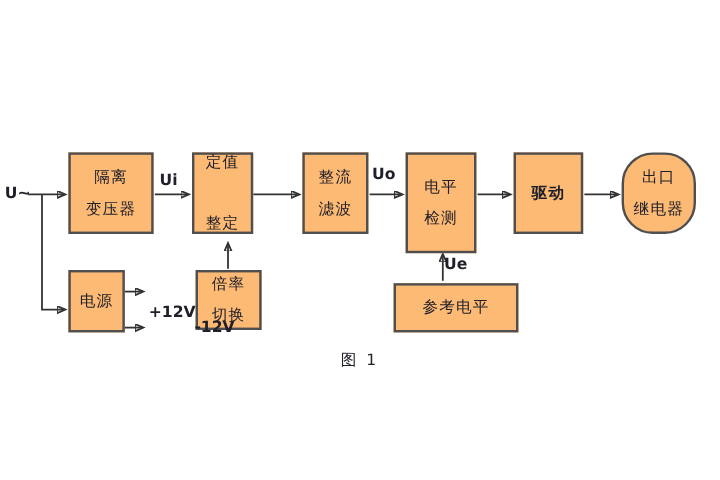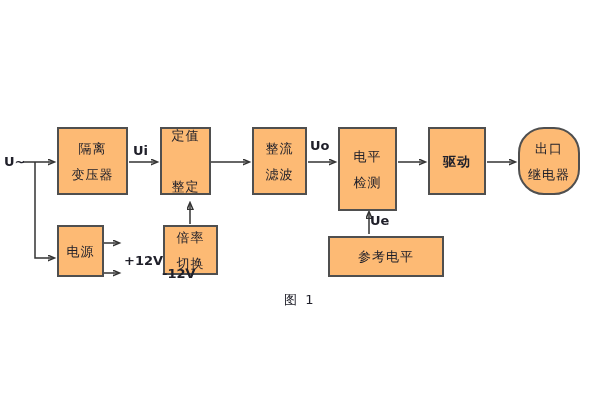--- a/index.html
+++ b/index.html
@@ -116,21 +116,21 @@
 
   <div class="block" style="left:57px; top:225px; width:47px; height:52px;">
     <span>电源</span>
   </div>
 
   <div class="block" style="left:163px; top:225px; width:55px; height:50px;">
     <span>倍率</span>
     <span>切换</span>
   </div>
 
-  <div class="block" style="left:328px; top:236px; width:116px; height:41px;">
+  <div class="block" style="left:328px; top:236px; width:104px; height:41px;">
     <span>参考电平</span>
   </div>
 
   <span class="siglabel" style="left:4px; top:155px;">U~</span>
 
   <span class="siglabel" style="left:133px; top:144px;">Ui</span>
 
   <span class="siglabel" style="left:310px; top:139px;">Uo</span>
 
   <span class="siglabel" style="left:370px; top:214px;">Ue</span>

